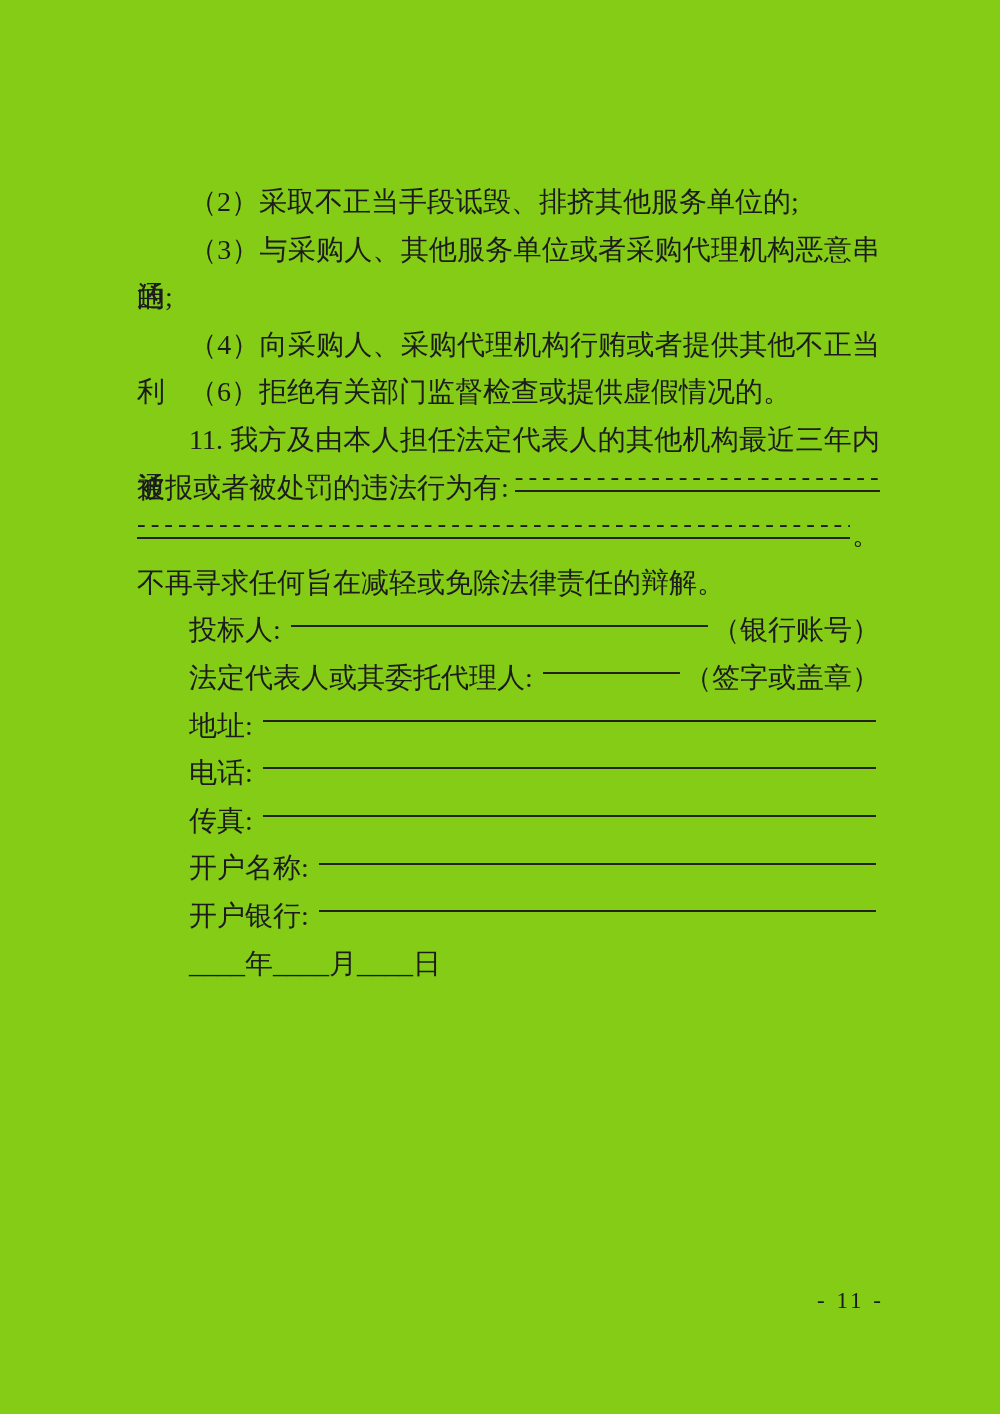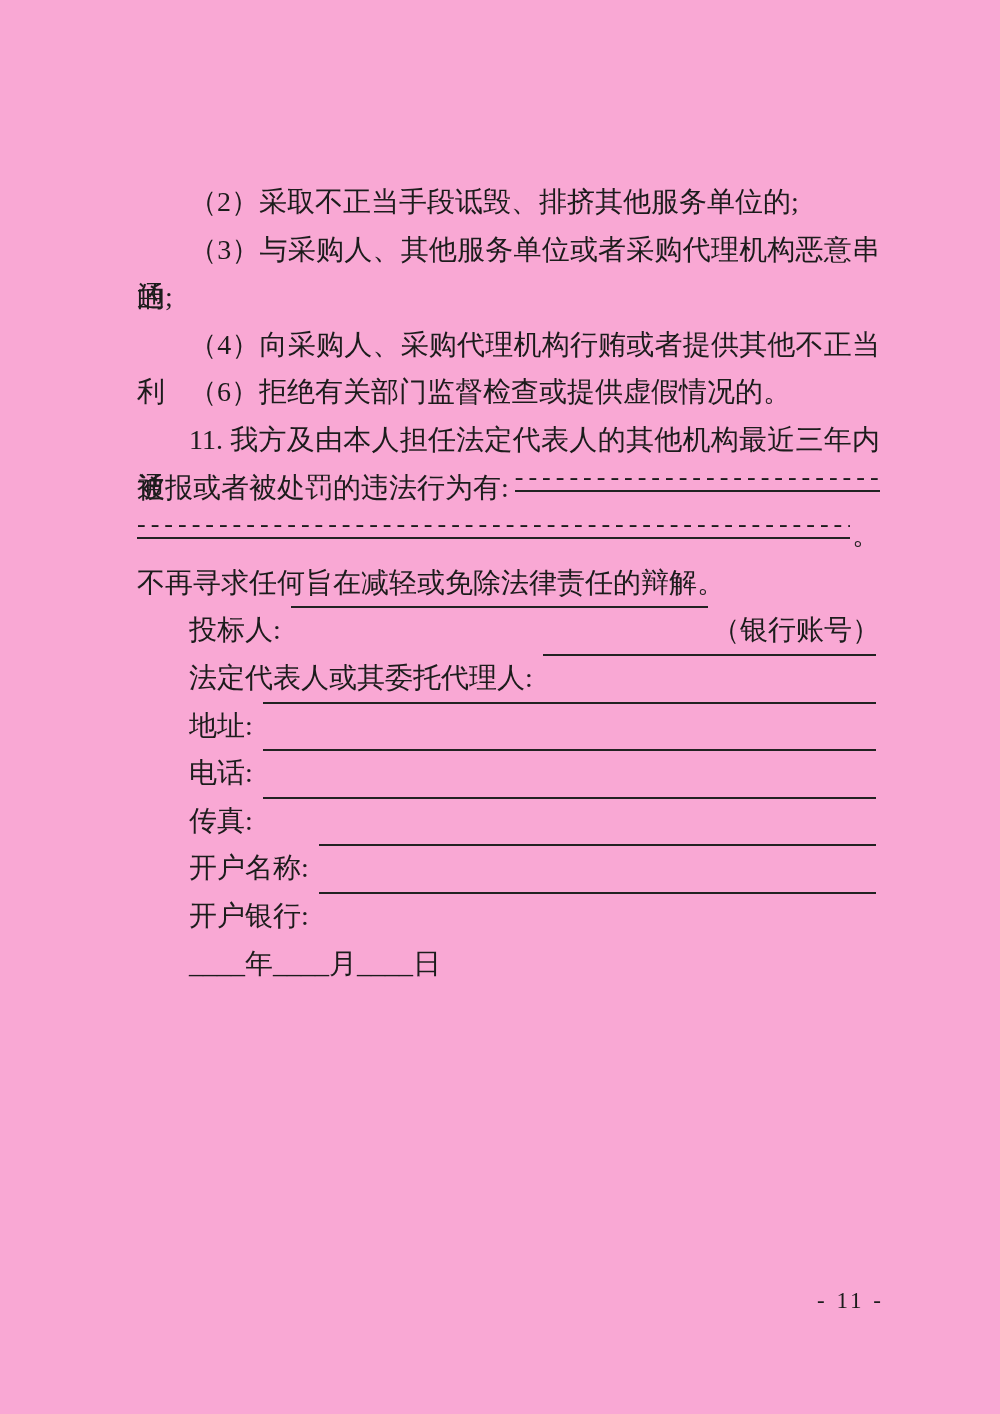--- a/index.html
+++ b/index.html
@@ -1,21 +1,21 @@
 <!DOCTYPE html>
 <html><head>
 <meta charset="utf-8">
 <style>
   * { margin: 0; padding: 0; box-sizing: border-box; }
   html, body { background: #ffffff; }
   .page {
     position: relative;
     width: 1000px;
     height: 1414px;
-    background: #f9a8d4;
+    background: #84cc16;
     font-family: "Liberation Serif", "DejaVu Serif", serif;
     color: #1c1c1c;
     overflow: hidden;
   }
   .content {
     position: absolute;
     left: 137px;
     right: 120px;
     top: 178px;
   }
@@ -51,21 +51,21 @@
     margin-left: 6px;
   }
   .dash-blank.full { margin-left: 0; }
   .period {
     line-height: 47.6px;
     white-space: nowrap;
     margin-left: 2px;
   }
   .form-row {
     display: flex;
-    align-items: flex-start;
+    align-items: center;
     height: 47.6px;
     padding-left: 52px;
     font-size: 28px;
   }
   .form-label {
     line-height: 47.6px;
     white-space: nowrap;
   }
   .blank {
     flex: 1;
@@ -114,20 +114,21 @@
 
     <div class="form-row">
       <span class="form-label">投标人:</span>
       <span class="blank"></span>
       <span class="form-suffix">（银行账号）</span>
     </div>
 
     <div class="form-row">
       <span class="form-label">法定代表人或其委托代理人:</span>
       <span class="blank"></span>
+      <span class="form-suffix">（签字或盖章）</span>
     </div>
 
     <div class="form-row">
       <span class="form-label">地址:</span>
       <span class="blank"></span>
     </div>
 
     <div class="form-row">
       <span class="form-label">电话:</span>
       <span class="blank"></span>

